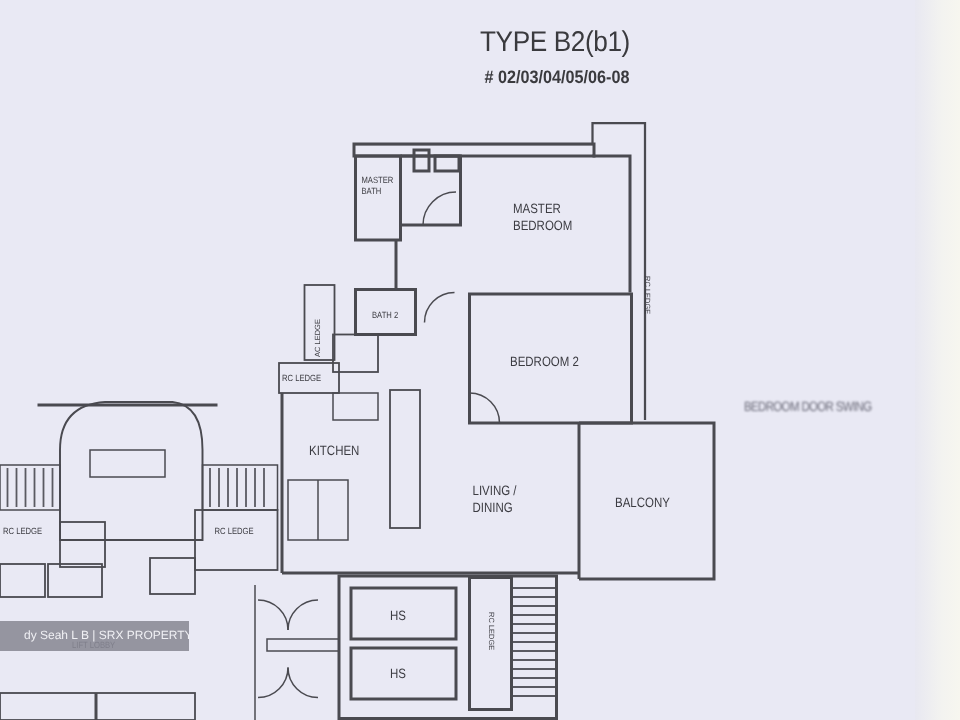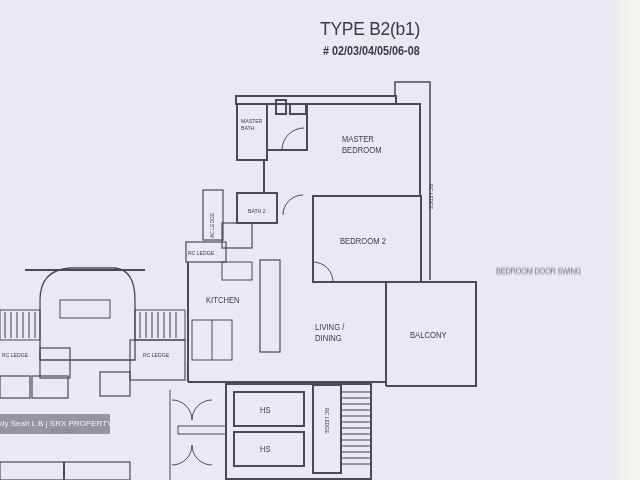--- a/index.html
+++ b/index.html
@@ -35,21 +35,21 @@
     .vlbl-ccw { transform: rotate(-90deg); }
     .blur-text {
       position: absolute; left: 496px; top: 266px; font-size: 9px; color: #6a6a78;
       filter: blur(0.8px); letter-spacing: -0.5px;
       transform: scaleX(0.85); transform-origin: left top;
     }
     .watermark {
       position: absolute; left: 0; top: 414px; width: 110px; height: 20px;
       background: rgba(120,120,132,0.75);
       color: #f0f0f4; font-size: 8px; line-height: 20px; white-space: nowrap;
-      padding-left: 0; overflow: hidden;
+      padding-left: 16px; overflow: hidden;
     }
   </style>
 </head>
 <body>
 
 <div class="paper-edge"></div>
 
 <div class="title">TYPE B2(b1)</div>
 <div class="subtitle"># 02/03/04/05/06-08</div>
 

